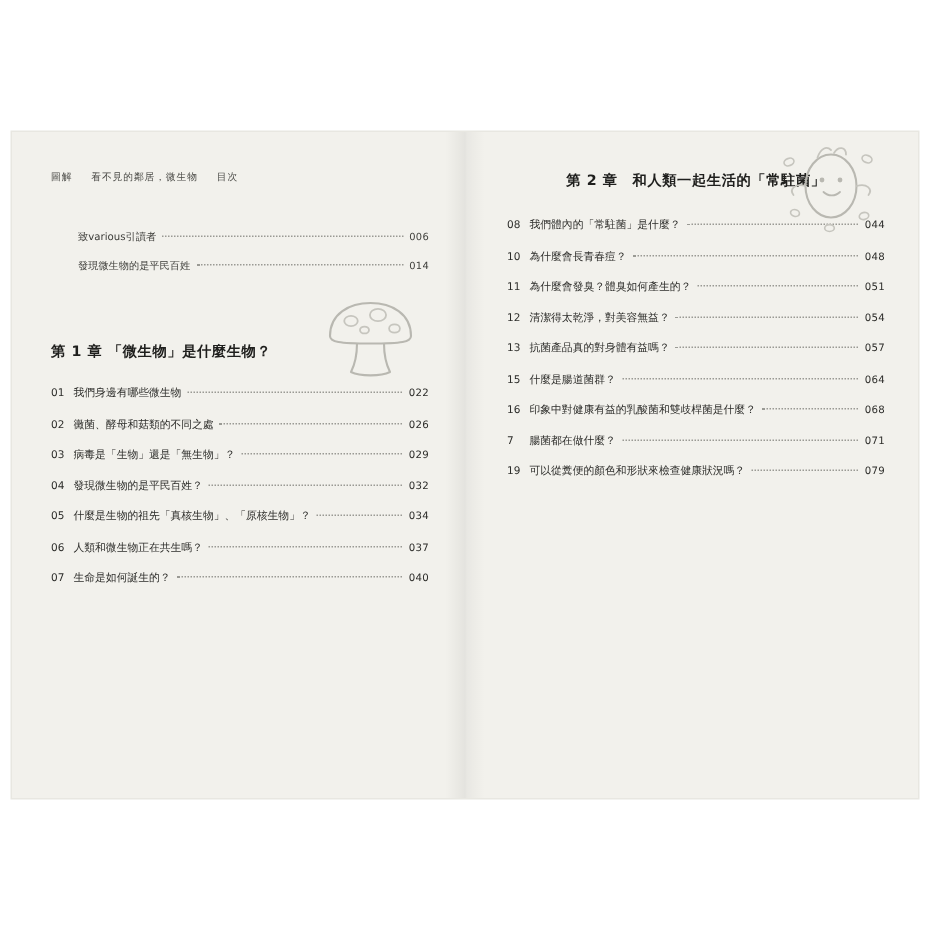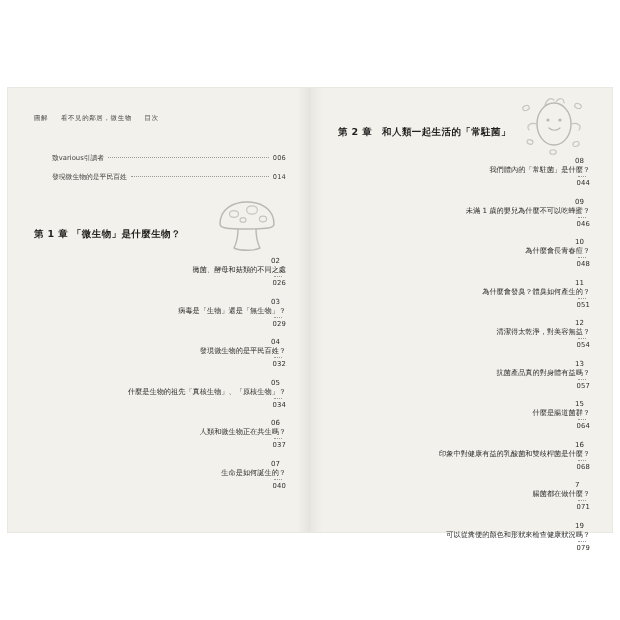--- a/index.html
+++ b/index.html
@@ -95,36 +95,35 @@
 
   
   .chapter-head {
     font-size: 9.5px;
     font-weight: bold;
     color: #1f1f1d;
     letter-spacing: 0.4px;
     white-space: nowrap;
   }
   .left-chapter { margin: 46px 0 16px 0; }
-  .right-chapter { margin: 12px 0 18px 4px; }
+  .right-chapter { margin: 0 0 18px 4px; text-align: center; }
 
   
   .toc-list {
     margin: 0;
     padding: 0;
     list-style: none;
   }
   .toc-item {
     display: flex;
-    align-items: flex-end;
+    align-items: center;
     font-size: 7.2px;
     color: #2d2d2a;
     margin-bottom: 10.5px;
     white-space: nowrap;
-    flex-direction: column;
   }
   .toc-num {
     flex: 0 0 auto;
     width: 15px;
     font-size: 7px;
     color: #2d2d2a;
   }
   .toc-title { flex: 0 0 auto; }
   .toc-leader {
     flex: 1 1 auto;
@@ -195,20 +194,26 @@
         <path d="M28 33 C28 42 26 48 24 52 C30 55 44 55 50 52 C48 48 46 42 46 33" fill="none" stroke="#b9b8b1" stroke-width="1.4" stroke-linejoin="round"></path>
         <ellipse cx="24" cy="18" rx="4.5" ry="3.4" fill="none" stroke="#c6c5be" stroke-width="1.2"></ellipse>
         <ellipse cx="42" cy="14" rx="5.4" ry="4.1" fill="none" stroke="#c6c5be" stroke-width="1.2"></ellipse>
         <ellipse cx="53" cy="23" rx="3.6" ry="2.8" fill="none" stroke="#c6c5be" stroke-width="1.2"></ellipse>
         <ellipse cx="33" cy="24" rx="3" ry="2.3" fill="none" stroke="#c6c5be" stroke-width="1.2"></ellipse>
       </svg>
 
       <div class="chapter-head left-chapter">第 1 章 「微生物」是什麼生物？</div>
 
       <ul class="toc-list">
+        <li class="toc-item">
+          <span class="toc-num">01</span>
+          <span class="toc-title">我們身邊有哪些微生物</span>
+          <span class="toc-leader"></span>
+          <span class="toc-page">022</span>
+        </li>
         <li class="toc-item">
           <span class="toc-num">02</span>
           <span class="toc-title">黴菌、酵母和菇類的不同之處</span>
           <span class="toc-leader"></span>
           <span class="toc-page">026</span>
         </li>
         <li class="toc-item">
           <span class="toc-num">03</span>
           <span class="toc-title">病毒是「生物」還是「無生物」？</span>
           <span class="toc-leader"></span>
@@ -262,26 +267,20 @@
       <div class="chapter-head right-chapter">第 2 章　和人類一起生活的「常駐菌」</div>
 
       <ul class="toc-list right-toc">
         <li class="toc-item">
           <span class="toc-num">08</span>
           <span class="toc-title">我們體內的「常駐菌」是什麼？</span>
           <span class="toc-leader"></span>
           <span class="toc-page">044</span>
         </li>
         <li class="toc-item">
-          <span class="toc-num">09</span>
-          <span class="toc-title">未滿 1 歲的嬰兒為什麼不可以吃蜂蜜？</span>
-          <span class="toc-leader"></span>
-          <span class="toc-page">046</span>
-        </li>
-        <li class="toc-item">
           <span class="toc-num">10</span>
           <span class="toc-title">為什麼會長青春痘？</span>
           <span class="toc-leader"></span>
           <span class="toc-page">048</span>
         </li>
         <li class="toc-item">
           <span class="toc-num">11</span>
           <span class="toc-title">為什麼會發臭？體臭如何產生的？</span>
           <span class="toc-leader"></span>
           <span class="toc-page">051</span>

